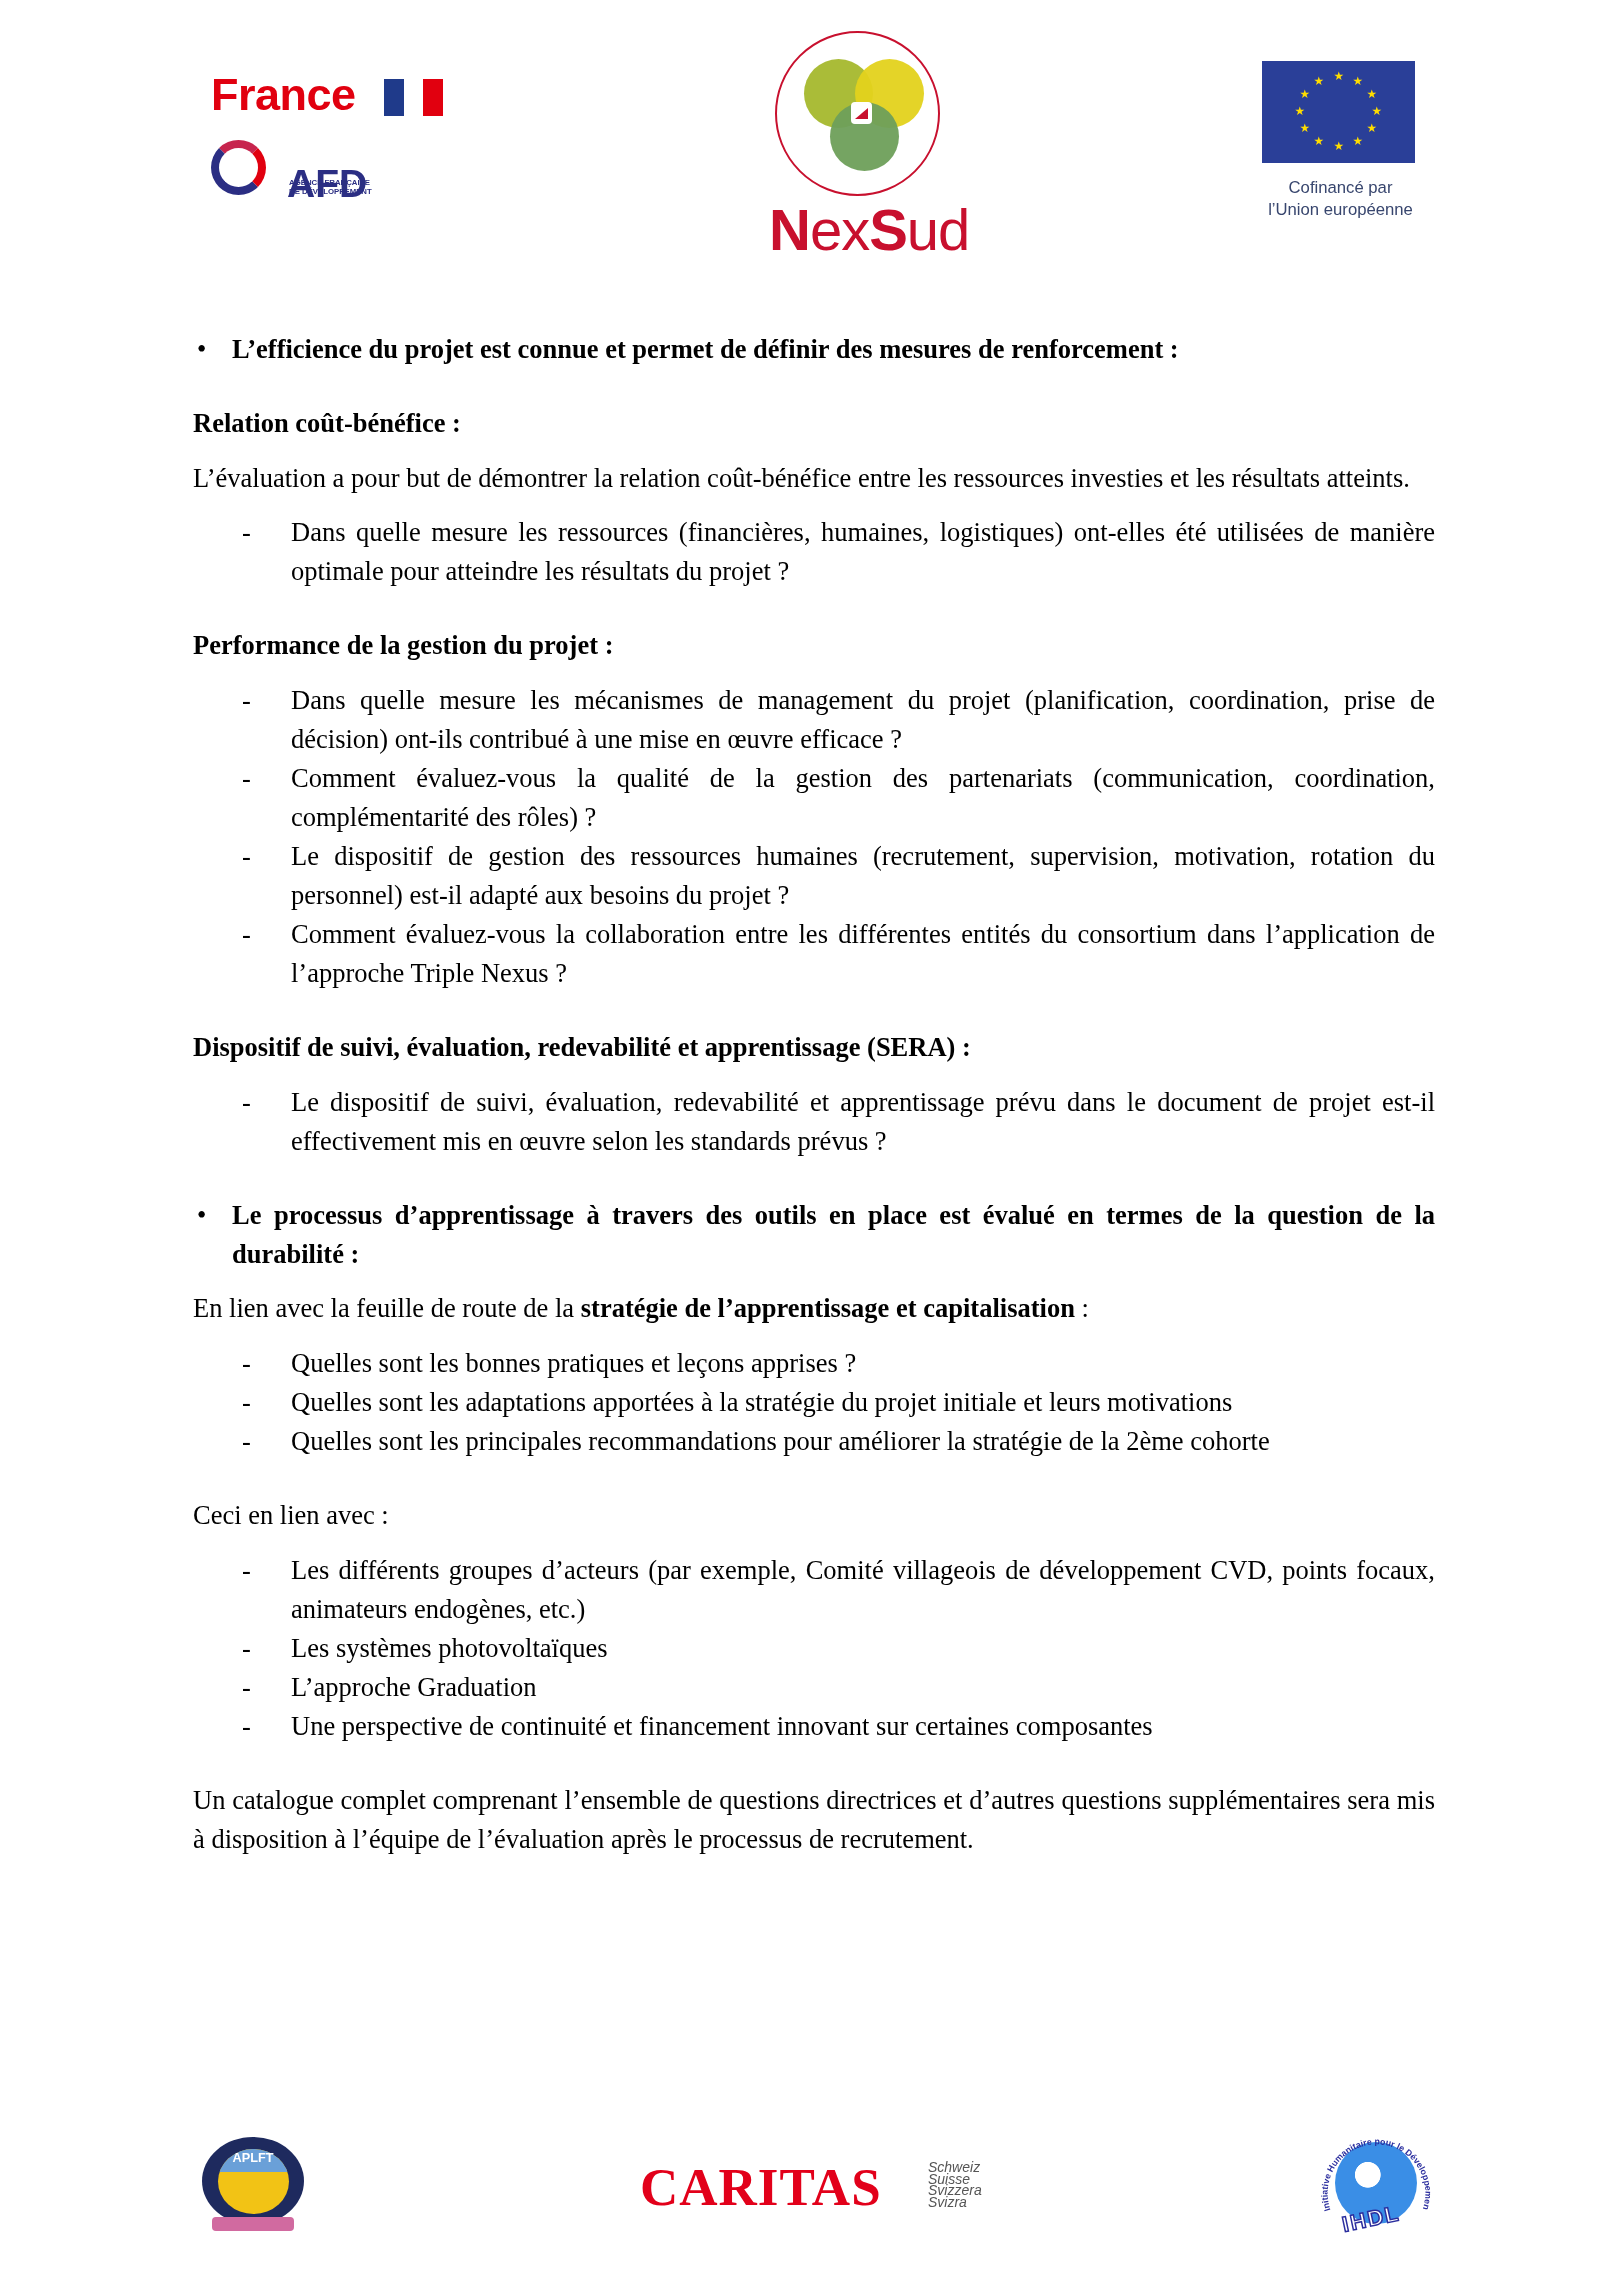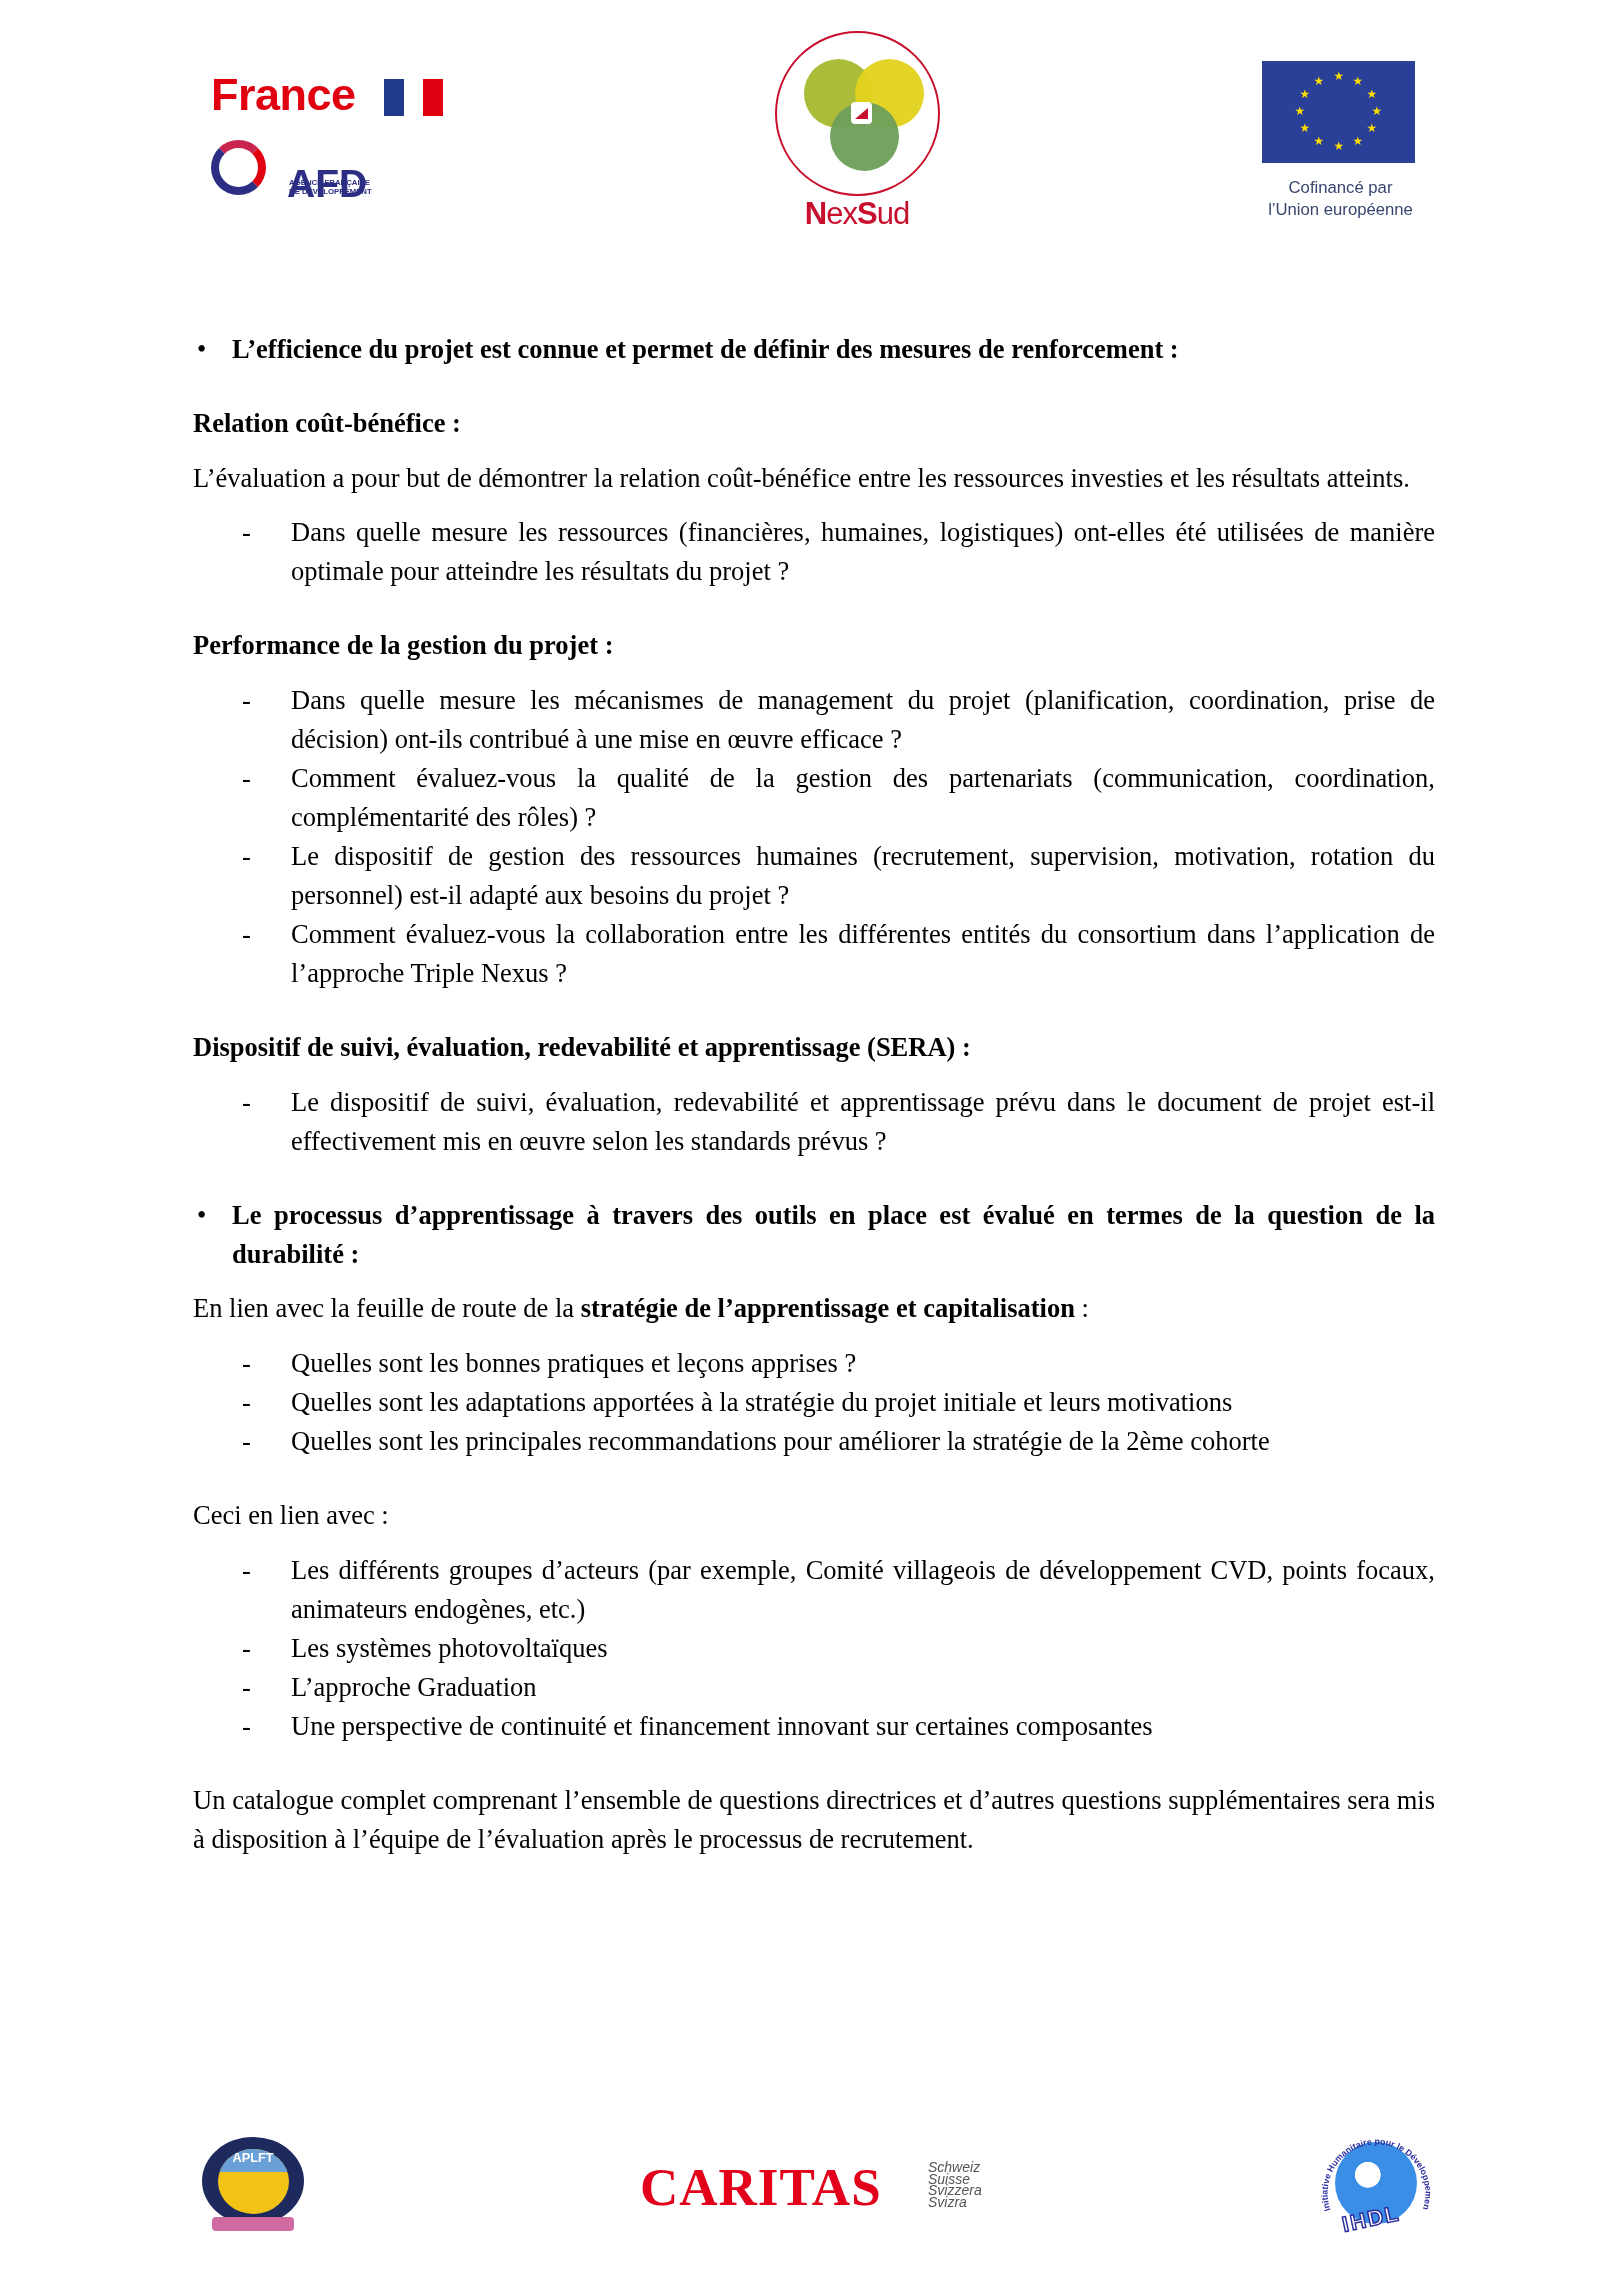--- a/index.html
+++ b/index.html
@@ -18,21 +18,21 @@
     .afd-sub { position: absolute; left: 78px; top: 110px; font-family: "Liberation Sans", sans-serif; font-size: 7.8px; color: #2b2e83; line-height: 8.8px; font-weight: bold; }
     
     .nexsud-logo { left: 769px; top: 31px; width: 176px; height: 216px; }
     .nex-circle { position: absolute; left: 5.9px; top: 0; width: 165px; height: 165px; border-radius: 50%; border: 2px solid #c8102e; box-sizing: border-box; }
     .blob { position: absolute; width: 69px; height: 69px; border-radius: 50%; opacity: 0.95; }
     .b1 { left: 27.4px; top: 25.5px; background: #a5b82d; }
     .b2 { left: 78px; top: 25.5px; background: #e3d21c; }
     .b3 { left: 53px; top: 69px; background: #6e9f5a; }
     .nex-center { position: absolute; left: 74px; top: 69px; width: 21.6px; height: 21.6px; background: #fff; border-radius: 3.9px; }
     .nex-center::after { content: ""; position: absolute; left: 3.9px; top: 5.9px; width: 0; height: 0; border-left: 13.7px solid transparent; border-bottom: 11.8px solid #c8102e; }
-    .nex-word { position: absolute; left: 0; top: 165px; width: 176px; text-align: center; font-family: "Liberation Sans", sans-serif; font-size: 31px; color: #c8102e; letter-spacing: -1px; }
+    .nex-word { position: absolute; left: 0; top: 165px; width: 176px; text-align: center; font-family: "Liberation Sans", sans-serif; font-size: 58px; color: #c8102e; letter-spacing: -1px; }
     .nex-word b { font-weight: bold; }
     
     .eu-logo { left: 1257px; top: 61px; width: 167px; height: 167px; }
     .eu-flag { position: absolute; left: 4.9px; top: 0; width: 153px; height: 102px; background: #2a3f98; }
     .eu-star { position: absolute; color: #ffdd00; font-size: 11.8px; line-height: 11.8px; width: 11.8px; height: 11.8px; text-align: center; }
     .eu-text { position: absolute; left: 0; top: 116px; width: 167px; text-align: center; font-family: "Liberation Sans", sans-serif; font-weight: normal; font-size: 16.7px; color: #38466e; line-height: 21.6px; }
     
     .content { position: absolute; left: 193px; top: 330px; width: 1242px; }
     .p { font-size: 26.5px; line-height: 39px; margin: 0; }
     .justify { text-align: justify; }

